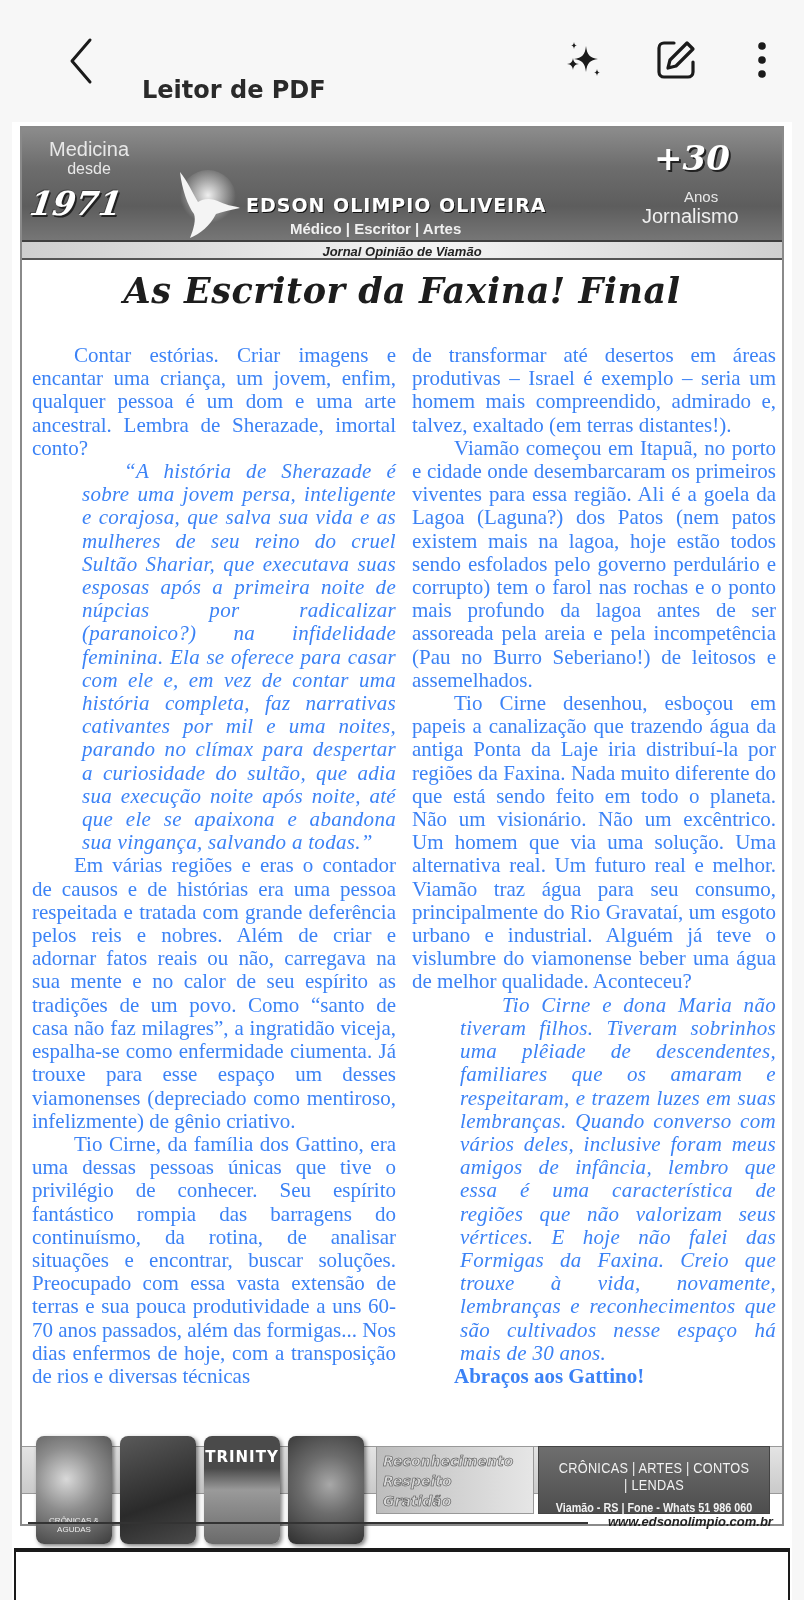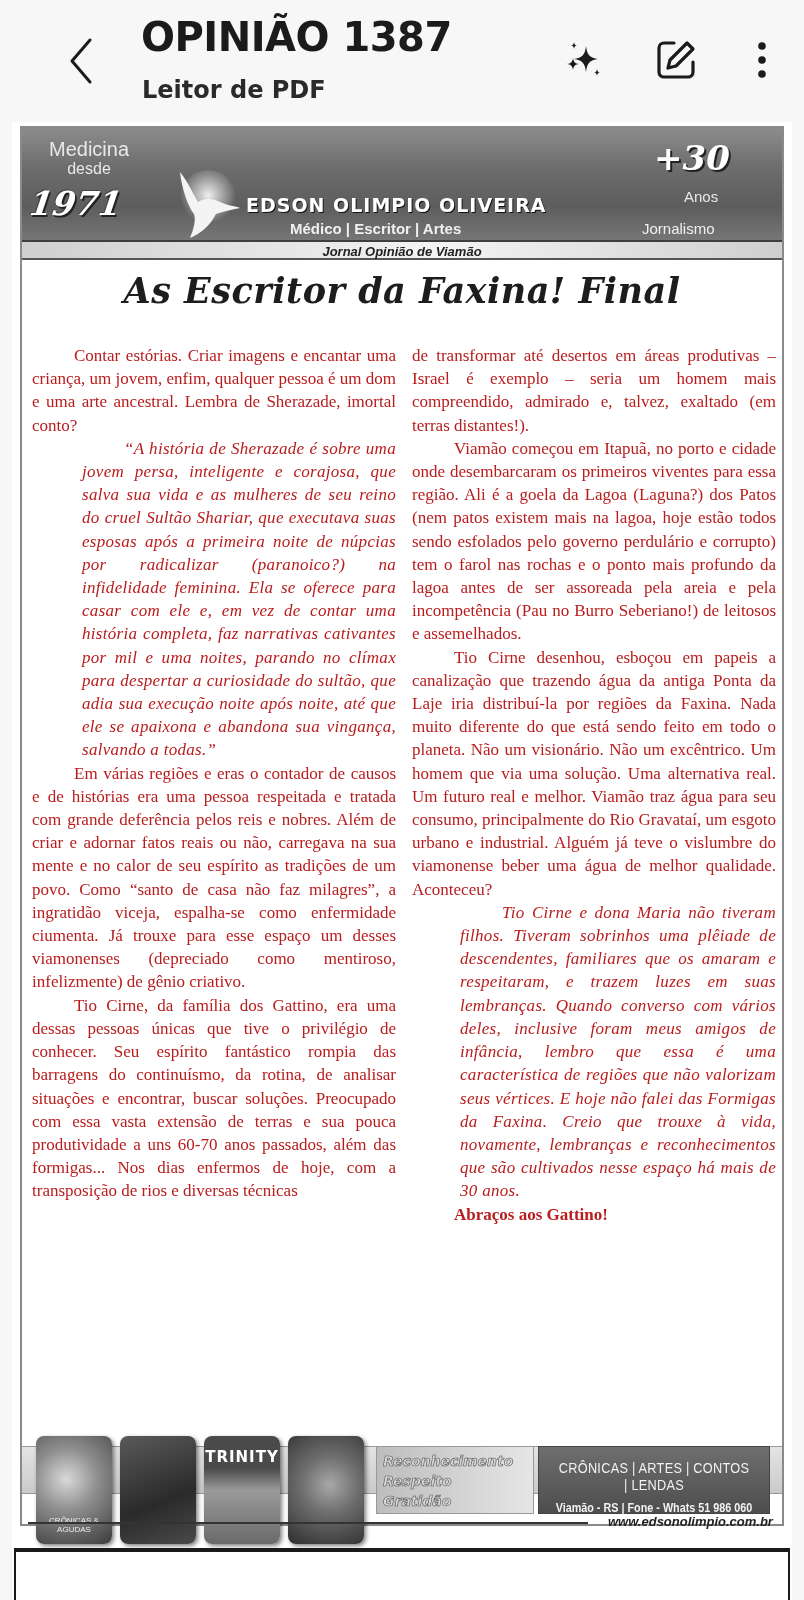--- a/index.html
+++ b/index.html
@@ -26,29 +26,29 @@
   .mh-medicina { font-size: 20px; line-height: 22px; }
   .mh-desde { font-size: 16px; line-height: 18px; }
   .mh-year { position: absolute; left: 8px; top: 56px; font-family: "DejaVu Serif", serif; font-style: italic; font-weight: bold; font-size: 33px; color: #fff; text-shadow: 2px 2px 0 #222, -1px -1px 0 #444; transform: skewX(-8deg); }
   .dove { position: absolute; left: 148px; top: 40px; width: 70px; height: 72px; }
   .mh-brand { position: absolute; left: 154px; top: 6px; font-family: "Liberation Serif", serif; font-size: 38px; color: #f4f4f4; letter-spacing: 1px; text-shadow: 1px 1px 0 #222, 2px 2px 2px #111; white-space: nowrap; }
   .mh-brand .amp { font-size: 52px; font-style: italic; vertical-align: -6px; }
   .mh-author { position: absolute; left: 224px; top: 66px; font-family: "DejaVu Sans", sans-serif; font-weight: bold; font-size: 19px; color: #ffffff; letter-spacing: 1px; text-shadow: 1px 1px 0 #111; white-space: nowrap; }
   .mh-roles { position: absolute; left: 268px; top: 92px; font-size: 15px; color: #f0f0f0; font-weight: bold; white-space: nowrap; }
   .mh-plus30 { position: absolute; left: 632px; top: 10px; font-family: "DejaVu Serif", serif; font-style: italic; font-weight: bold; font-size: 34px; color: #fff; text-shadow: 2px 2px 0 #222; }
   .mh-anos { position: absolute; left: 662px; top: 60px; font-size: 15px; color: #e8e8e8; }
-  .mh-jornal { position: absolute; left: 620px; top: 92px; font-size: 15px; color: #f0f0f0; }
+  .mh-jornal { position: absolute; left: 620px; top: 77px; font-size: 20px; color: #f0f0f0; }
   .subbar { position: absolute; left: 0; top: 114px; width: 760px; height: 18px; background: linear-gradient(90deg, #cfcfcf 0%, #f4f4f4 55%, #cfcfcf 100%); border-bottom: 2px solid #555; text-align: center; }
   .subbar span { font-style: italic; font-weight: bold; font-size: 13px; color: #222; line-height: 17px; }
 
   
   .article-title { position: absolute; left: 0; top: 142px; width: 760px; text-align: center; font-family: "DejaVu Serif", serif; font-style: italic; font-weight: bold; font-size: 35px; color: #1d1d1d; letter-spacing: 0.5px; }
 
   
-  .col { position: absolute; top: 216px; width: 364px; font-family: "Liberation Serif", serif; font-size: 17px; line-height: 23.2px; color: #b91c1c; text-align: justify; }
+  .col { position: absolute; top: 216px; width: 364px; font-family: "Liberation Serif", serif; font-size: 21px; line-height: 23.2px; color: #3b82f6; text-align: justify; }
   .col-left { left: 10px; }
   .col-right { left: 390px; }
   .col p { margin: 0; }
   .col p.ind { text-indent: 42px; }
   .col p.quote { font-style: italic; margin-left: 50px; letter-spacing: 0.3px; }
   .col p.quote-r { font-style: italic; margin-left: 48px; letter-spacing: 0.3px; }
   .col p.first-quote-line { text-indent: 42px; }
   .col p.closing { font-weight: bold; margin-left: 42px; text-align: left; }
 
   
@@ -73,21 +73,20 @@
 </style>
 </head>
 <body>
 
 <div class="appbar">
   <div class="back-btn">
     <svg width="40" height="50" viewBox="0 0 40 50">
         <polyline points="28,4 10,25 28,46" fill="none" stroke="#1b1b1b" stroke-width="3" stroke-linecap="round" stroke-linejoin="round"></polyline>
       </svg>
   </div>
-  <div class="title">OPINIÃO 1387</div>
   <div class="subtitle">Leitor de PDF</div>
 
   <div class="icon-btn ai-btn">
     <svg width="44" height="44" viewBox="0 0 44 44">
       <path d="M24 8 C25 17 28 20 36 21 C28 22 25 25 24 34 C23 25 20 22 12 21 C20 20 23 17 24 8Z" fill="#1b1b1b"></path>
       <path d="M11 20 C11.6 24 13 25.5 17 26 C13 26.5 11.6 28 11 32 C10.4 28 9 26.5 5 26 C9 25.5 10.4 24 11 20Z" fill="#1b1b1b"></path>
       <path d="M12 4 C12.3 6.5 13 7.2 15 7.5 C13 7.8 12.3 8.5 12 11 C11.7 8.5 11 7.8 9 7.5 C11 7.2 11.7 6.5 12 4Z" fill="#1b1b1b"></path>
       <path d="M35 31 C35.3 33.5 36 34.2 38 34.5 C36 34.8 35.3 35.5 35 38 C34.7 35.5 34 34.8 32 34.5 C34 34.2 34.7 33.5 35 31Z" fill="#1b1b1b"></path>
     </svg>
   </div>

